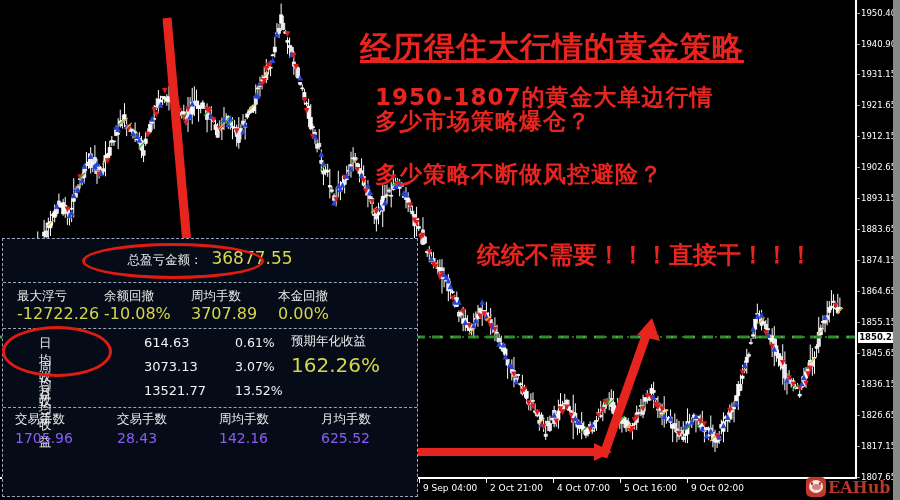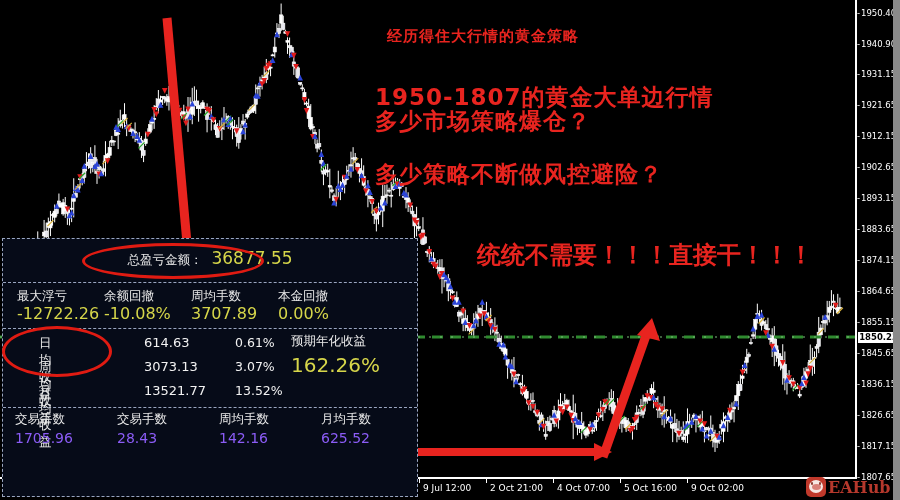--- a/index.html
+++ b/index.html
@@ -26,21 +26,21 @@
   
   #scrollbar{position:absolute;left:893px;top:0;width:7px;height:500px;background:#8a8a8a;}
 
   
   #time-scale{position:absolute;left:0;top:479px;width:856px;height:21px;background:#000;}
   .time-tick{position:absolute;top:4px;color:#ffffff;font-size:9px;white-space:nowrap;}
   .time-tick::before{content:"";position:absolute;left:-4px;top:-4px;width:1px;height:4px;background:#fff;}
 
   
   .ann{position:absolute;color:#e8241f;white-space:nowrap;font-weight:600;}
-  #ann-line1{left:387px;top:27px;font-size:15px;letter-spacing:1px;}
+  #ann-line1{left:360px;top:27px;font-size:31px;letter-spacing:1px;text-decoration:underline;}
   #ann-line2{left:375px;top:82px;font-size:23px;letter-spacing:1px;}
   #ann-line3{left:375px;top:106px;font-size:23px;letter-spacing:1px;}
   #ann-line4{left:375px;top:159px;font-size:23px;letter-spacing:1px;}
   #ann-line5{left:477px;top:239px;font-size:24px;letter-spacing:0px;}
 
   
   #stats-panel{position:absolute;left:2px;top:238px;width:416px;height:259px;
                background:#060b18;border:1px dashed #9aa6c0;box-sizing:border-box;}
   .sect{border-bottom:1px dashed #9aa6c0;box-sizing:border-box;position:relative;}
   .sect:last-child{border-bottom:none;}
@@ -1199,21 +1199,21 @@
       <span class="dash">-</span><span>1826.65</span></div>
     <div class="price-tick" style="top:440px;">
       <span class="dash">-</span><span>1817.15</span></div>
     <div class="price-tick" style="top:471px;">
       <span class="dash">-</span><span>1807.65</span></div>
   </div>
 
   <div id="scrollbar"></div>
 
   <div id="time-scale">
-    <div class="time-tick" style="left:423px;">9 Jul 12:00</div>
+    <div class="time-tick" style="left:423px;">9 Sep 04:00</div>
     <div class="time-tick" style="left:490px;">2 Oct 21:00</div>
     <div class="time-tick" style="left:557px;">4 Oct 07:00</div>
     <div class="time-tick" style="left:624px;">5 Oct 16:00</div>
     <div class="time-tick" style="left:691px;">9 Oct 02:00</div>
   </div>
 
   <div class="ann" id="ann-line1">经历得住大行情的黄金策略</div>
   <div class="ann" id="ann-line2">1950-1807的黄金大单边行情</div>
   <div class="ann" id="ann-line3">多少市场策略爆仓？</div>
   <div class="ann" id="ann-line5">统统不需要！！！直接干！！！</div>

